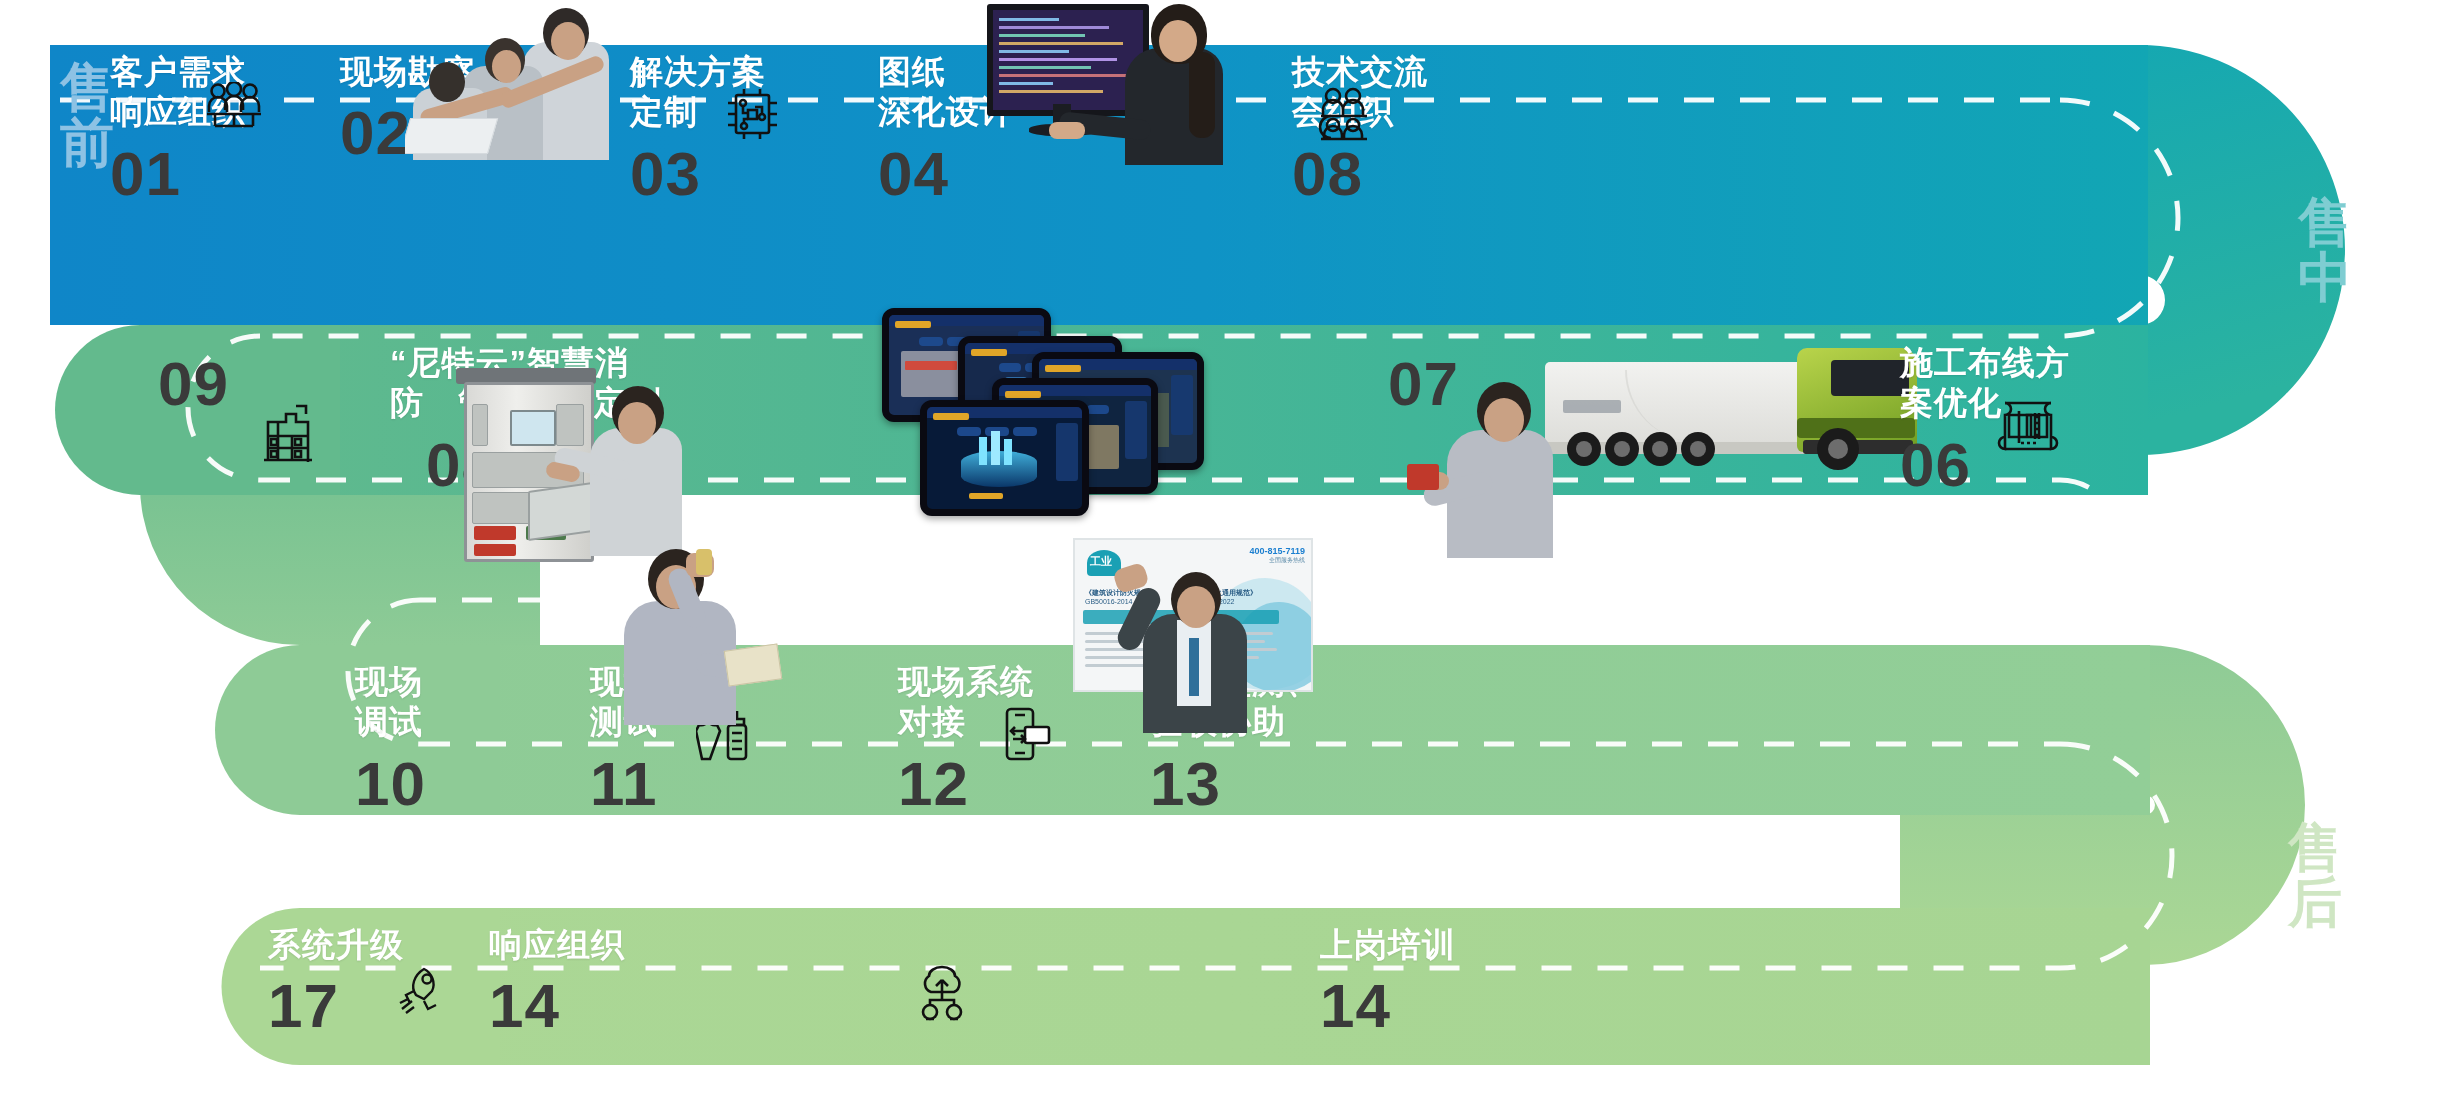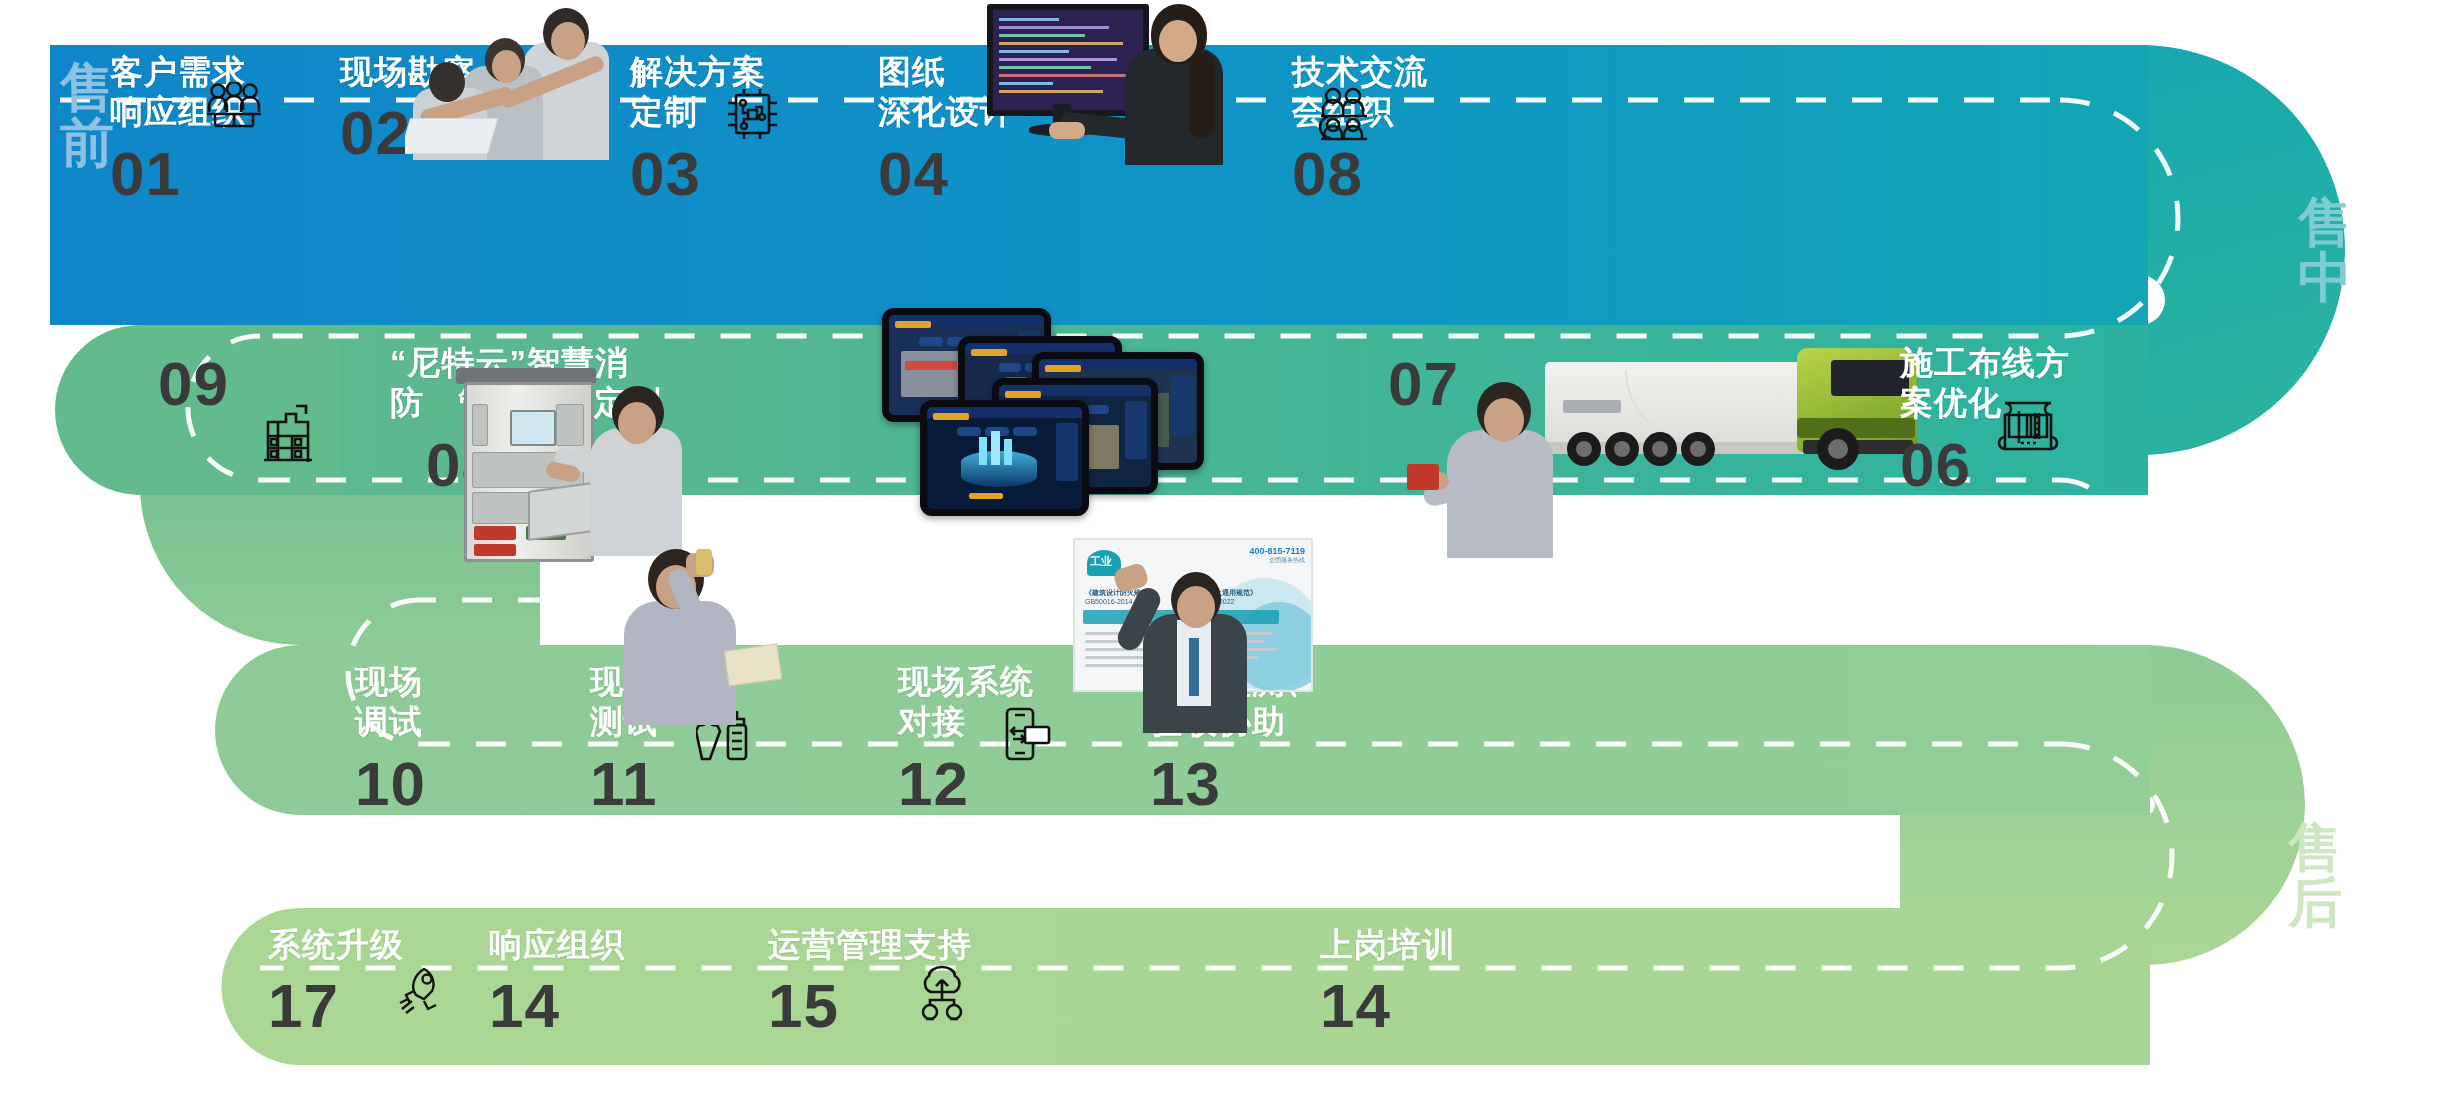--- a/index.html
+++ b/index.html
@@ -475,24 +475,20 @@
     <div class="torso" style="left:24px;top:66px;width:112px;height:124px;background:#b1b6c2;border-radius:34px 30px 0 0;"></div>
     <div class="head" style="left:48px;top:14px;width:56px;height:60px;background:#2b241f;"></div>
     <div class="head" style="left:56px;top:30px;width:40px;height:44px;background:#c9a184;"></div>
     <div class="arm" style="left:76px;top:32px;width:22px;height:62px;background:#b1b6c2;border-radius:11px;transform:rotate(-22deg);"></div>
     <div class="arm" style="left:86px;top:18px;width:28px;height:24px;background:#c9a184;border-radius:8px;"></div>
     <div style="position:absolute;left:96px;top:14px;width:16px;height:26px;background:#d8c06a;border-radius:4px;"></div>
     <div class="arm" style="left:96px;top:122px;width:64px;height:22px;background:#b1b6c2;border-radius:11px;transform:rotate(10deg);"></div>
     <div style="position:absolute;left:126px;top:112px;width:52px;height:34px;background:#e8e2c8;border:1px solid #cbc4a4;transform:rotate(-8deg);"></div>
   </div>
 
-  <div class="step" style="left:768px;top:925px;">
-    <div class="ttl">运营管理支持</div>
-    <div class="num">15</div>
-  </div>
   <div class="icon" style="left:915px;top:960px;">
     <svg width="54" height="62" viewBox="0 0 54 62" stroke="#111" stroke-width="2.6" fill="none">
       <path d="M14 16a13 9 0 1 1 26 0 9 9 0 0 1-1 16H16a9 9 0 0 1-2-16z"></path>
       <path d="M27 40V20M27 20l-6 6M27 20l6 6"></path>
       <path d="M27 40h-12v6M27 40h12v6"></path>
       <circle cx="15" cy="52" r="7"></circle>
         <circle cx="39" cy="52" r="7"></circle>
       <path d="M11 59h8M35 59h8"></path>
     </svg>
   </div>

